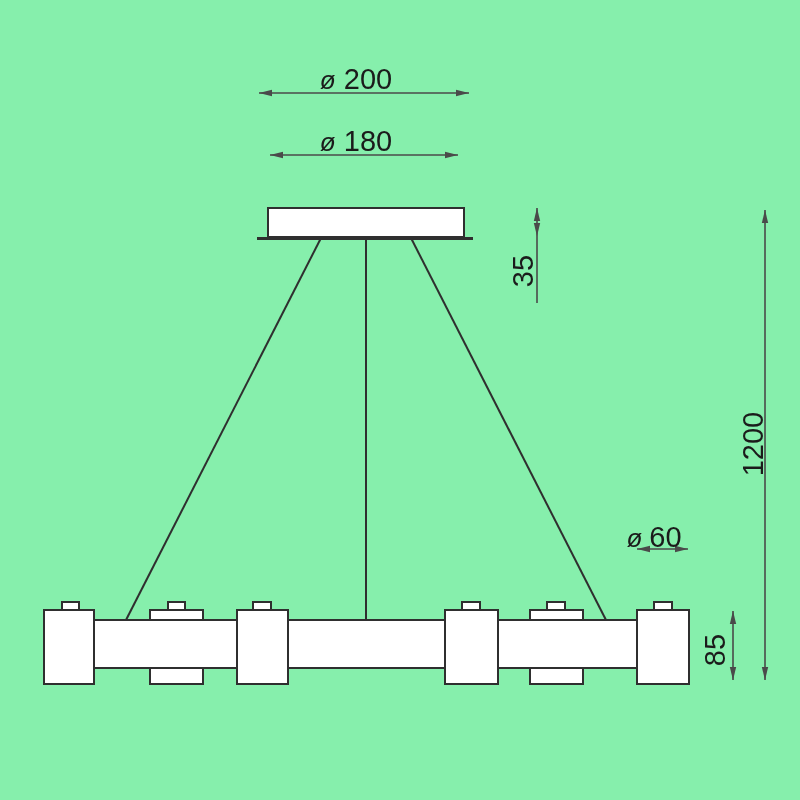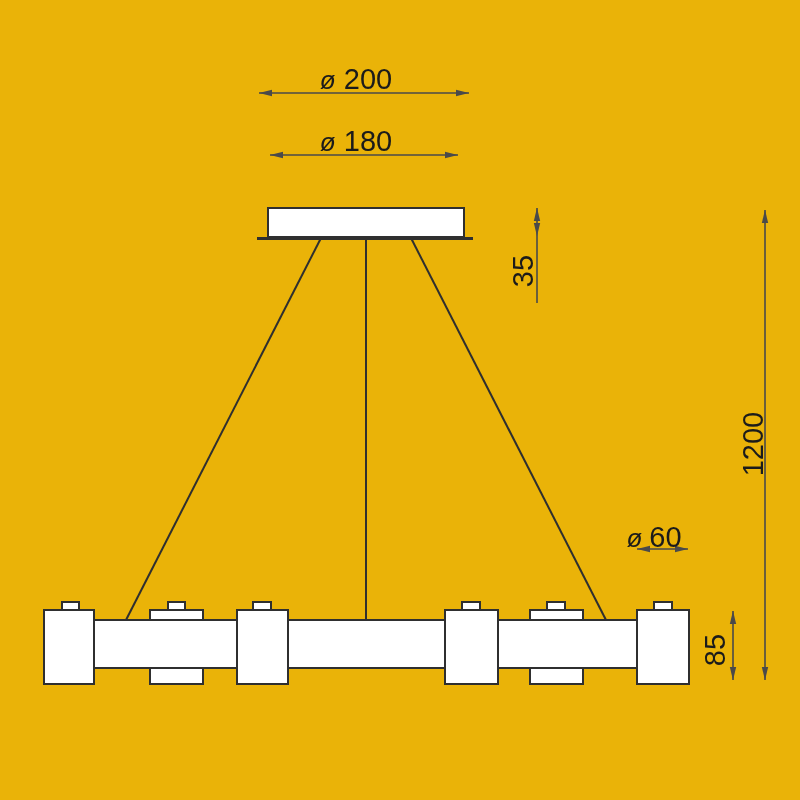--- a/index.html
+++ b/index.html
@@ -7,21 +7,21 @@
     padding: 0;
     background: #ffffff;
     width: 800px;
     height: 800px;
     font-family: "Liberation Sans", sans-serif;
   }
   .canvas {
     position: relative;
     width: 800px;
     height: 800px;
-    background: #eab308;
+    background: #86efac;
   }
   svg {
     display: block;
     --line-color: #2f2f2f;
     --dim-color: #4a4a4a;
     --text-color: #1b1b1b;
   }
   .struct {
     stroke: var(--line-color);
     stroke-width: 2;

